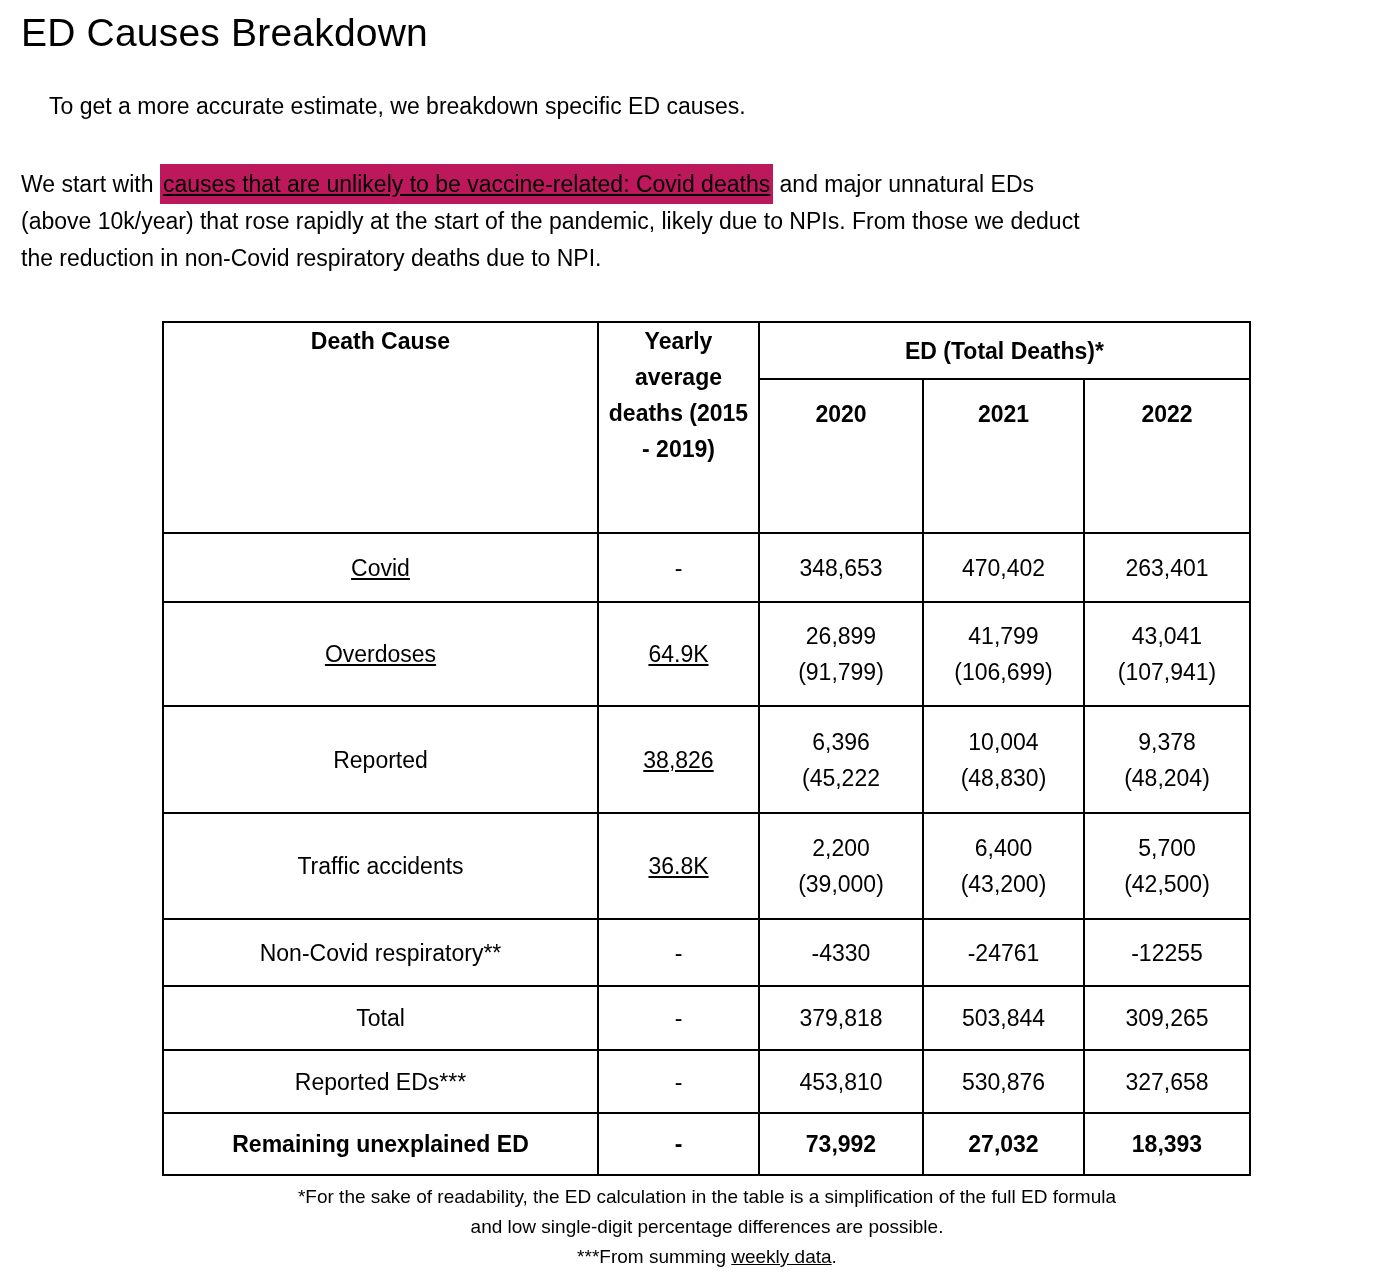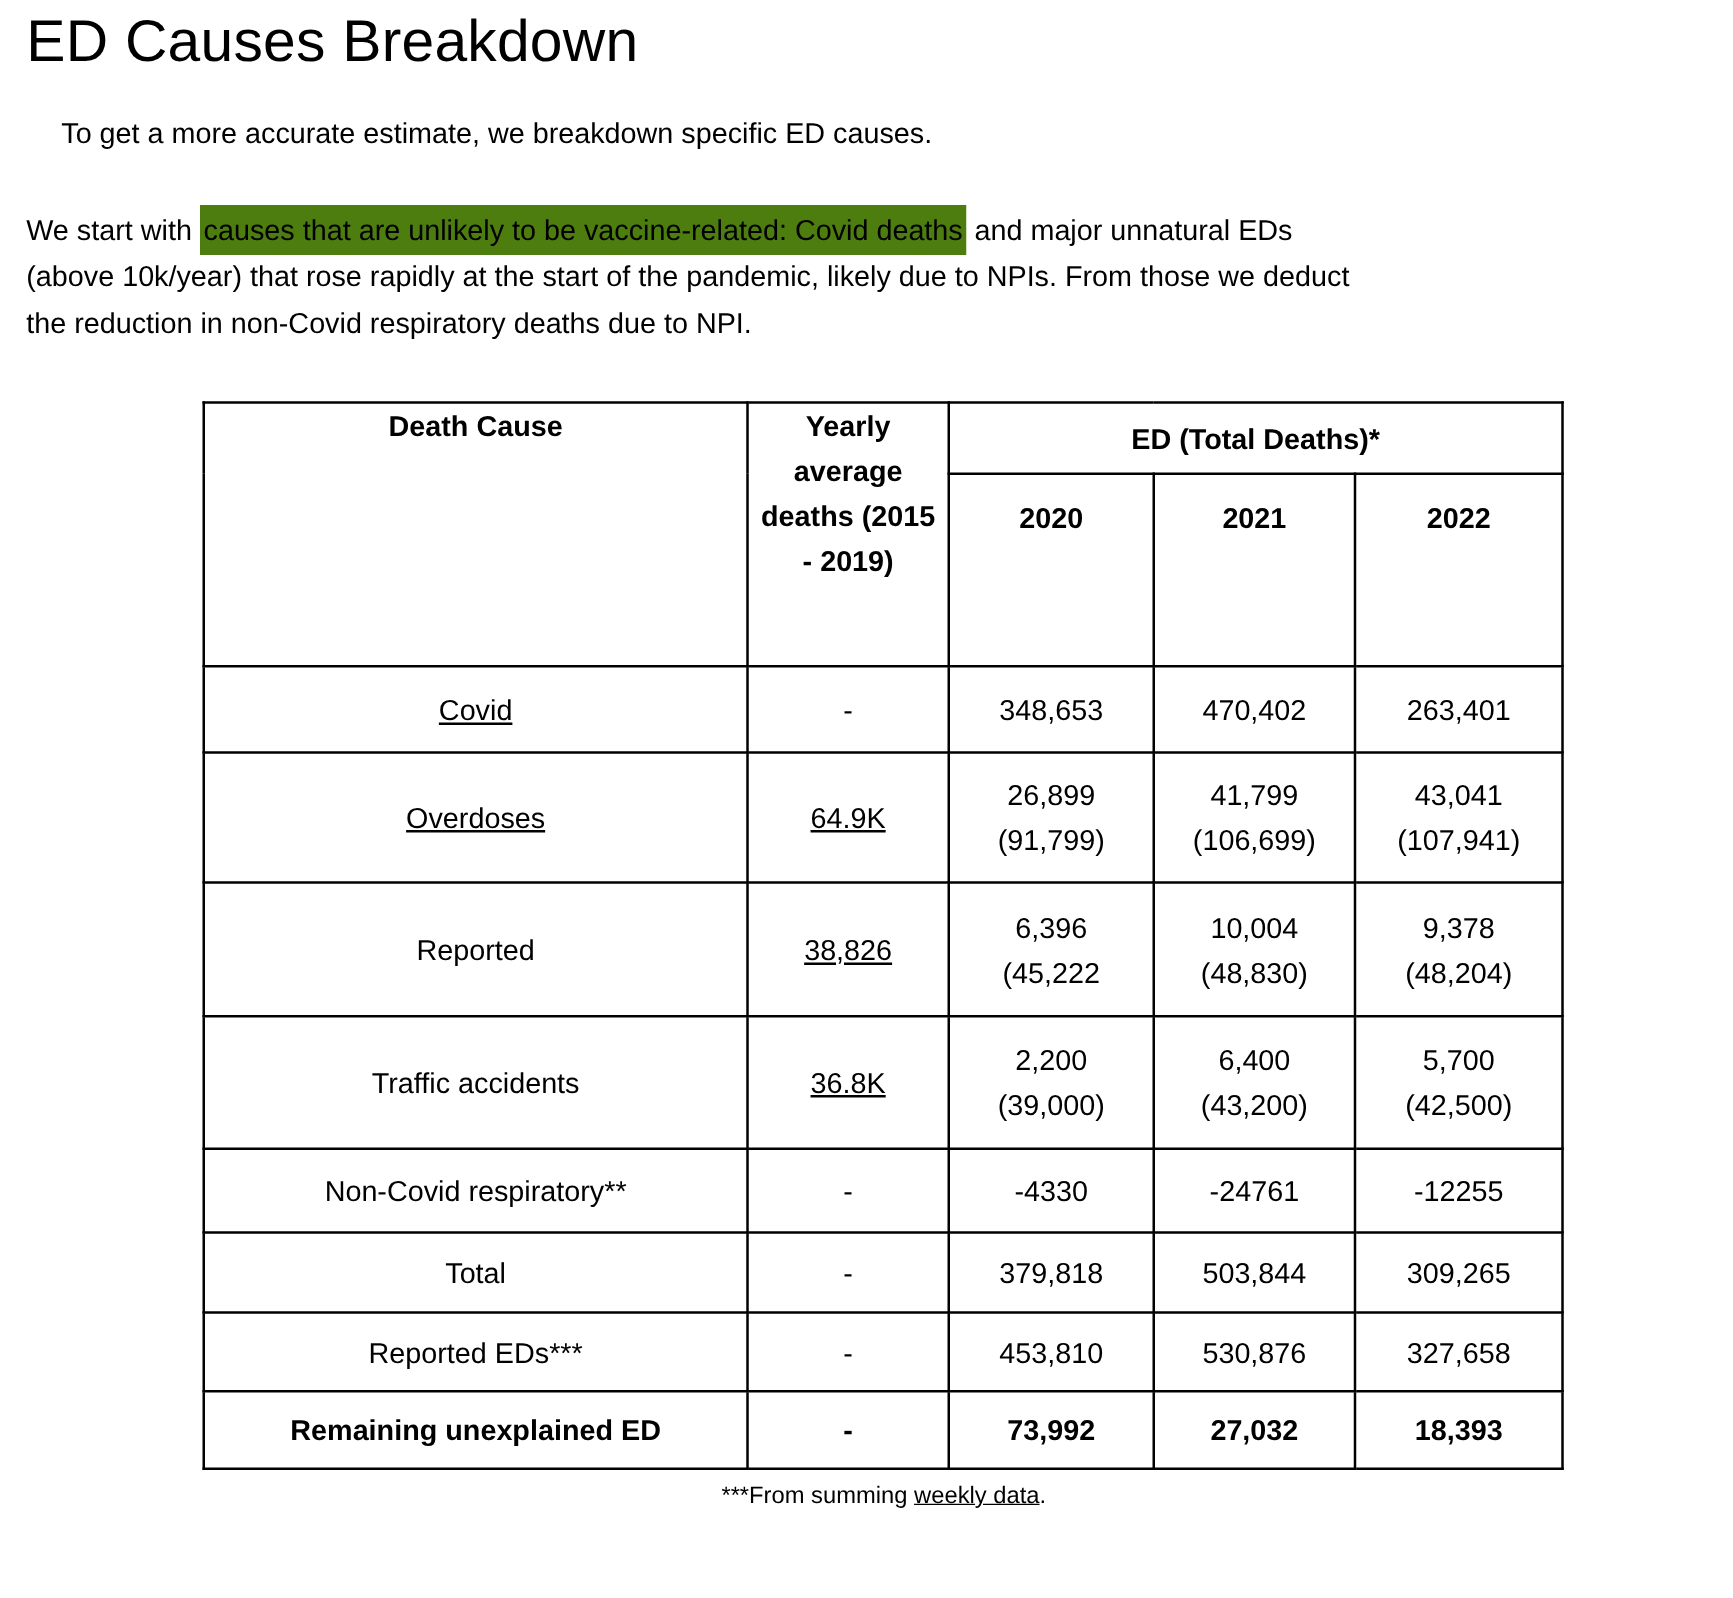--- a/index.html
+++ b/index.html
@@ -10,37 +10,38 @@
     font-family: "Liberation Sans", "DejaVu Sans", sans-serif;
   }
   body {
     width: 1386px;
     height: 1278px;
     overflow: hidden;
   }
   .page-title {
     margin: 0;
     padding: 10px 20px 0 21px;
-    font-size: 47px;
+    font-size: 39px;
     font-weight: 400;
     line-height: 46px;
     letter-spacing: 0.2px;
   }
   .body-text {
     margin: 0;
     padding: 0 18px 0 21px;
     font-size: 23px;
     line-height: 37px;
     white-space: pre-line;
   }
   .intro-para { margin-top: 32px; margin-left: 28px; }
   .method-para { margin-top: 41px; }
   .hl {
-    background: #4d7c0f;
+    background: #be185d;
     padding: 7px 3px;
+    text-decoration: underline;
   }
   table.ed-table {
     border-collapse: collapse;
     table-layout: fixed;
     margin: 44px 0 0 162px;
     width: 1087px;
   }
   .ed-table th, .ed-table td {
     border: 2px solid #000000;
     text-align: center;
@@ -172,14 +173,16 @@
     <td>Remaining unexplained ED</td>
     <td>-</td>
     <td>73,992</td>
     <td>27,032</td>
     <td>18,393</td>
   </tr>
 </tbody>
   </table>
 
 <div class="footnotes">
+  <p>*For the sake of readability, the ED calculation in the table is a simplification of the full ED formula
+and low single-digit percentage differences are possible.</p>
   <p><span>***From summing </span><a class="link" href="#">weekly data</a><span>.</span></p>
 </div>
 
 </body></html>

